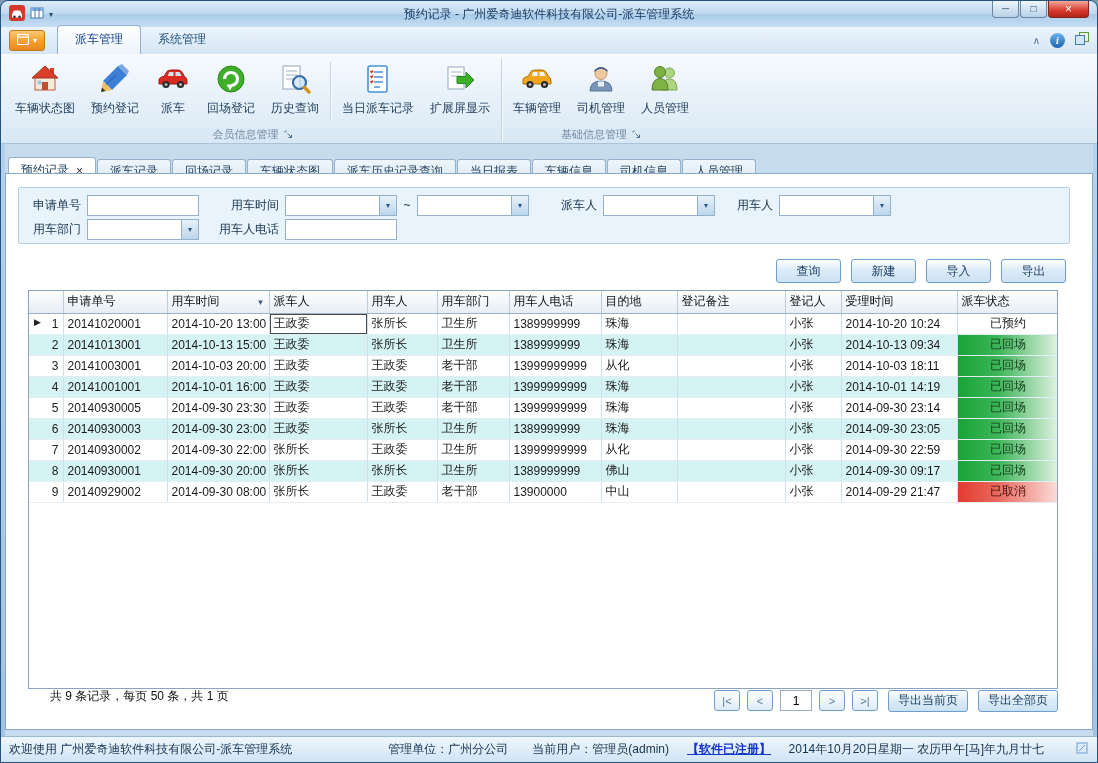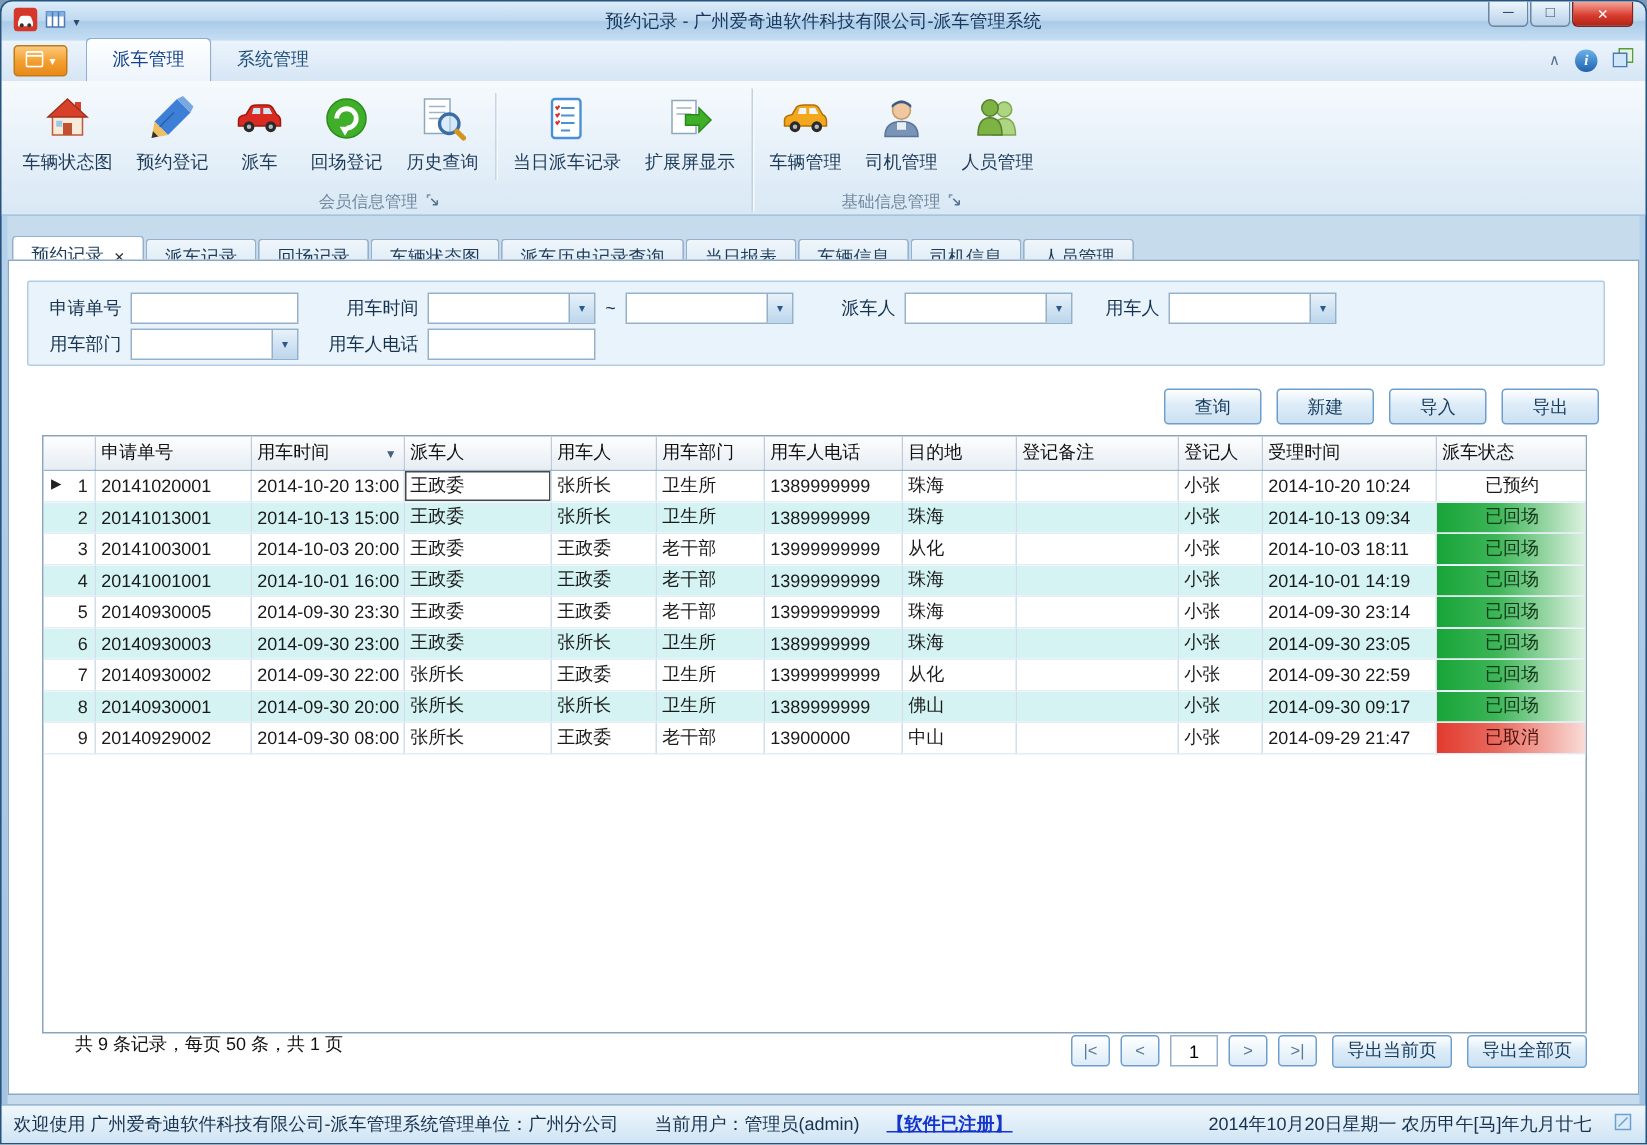--- a/index.html
+++ b/index.html
@@ -157,24 +157,24 @@
   }
   .pginput { width:32px; height:21px; border:1px solid #94b0ca; text-align:center; font:inherit; outline:none; }
   .pgexp { width:80px; height:22px; margin-left:3px; }
   
   .statusbar {
     position:absolute; bottom:0; left:0; right:0; height:26px;
     background:linear-gradient(#f0f7fc,#cfe4f4);
     border-top:1px solid #9ab8d2; display:flex; align-items:center; padding:0 8px;
     color:#15324f;
   }
-  .sb-org { }
+  .sb-org { margin-left:96px; }
   .sb-user { margin-left:24px; }
   .sb-reg { margin-left:18px; color:#1434cc; font-weight:bold; text-decoration:underline; }
-  .sb-date { margin-left:auto; margin-right:14px; }
+  .sb-date { margin-left:auto; margin-right:31px; }
 </style>
 </head>
 <body>
 
 <div class="window">
 
   <div class="titlebar">
     <div class="qat">
       <span><svg width="16" height="16" viewBox="0 0 16 16">
             <rect width="16" height="16" rx="3" fill="#d5372a"></rect>

